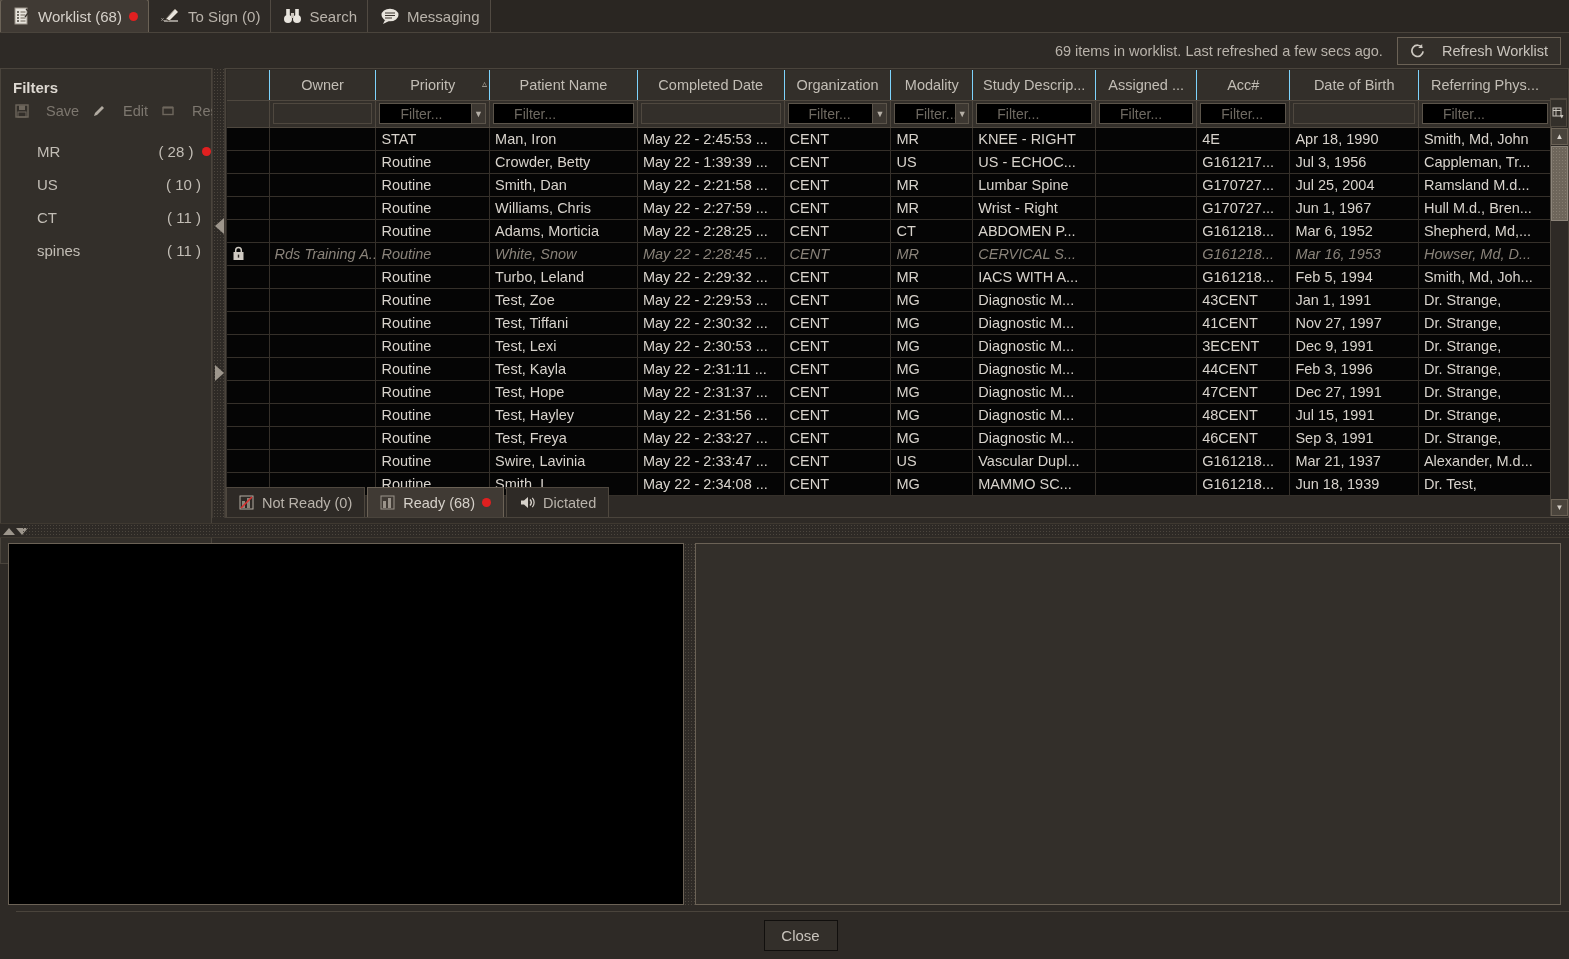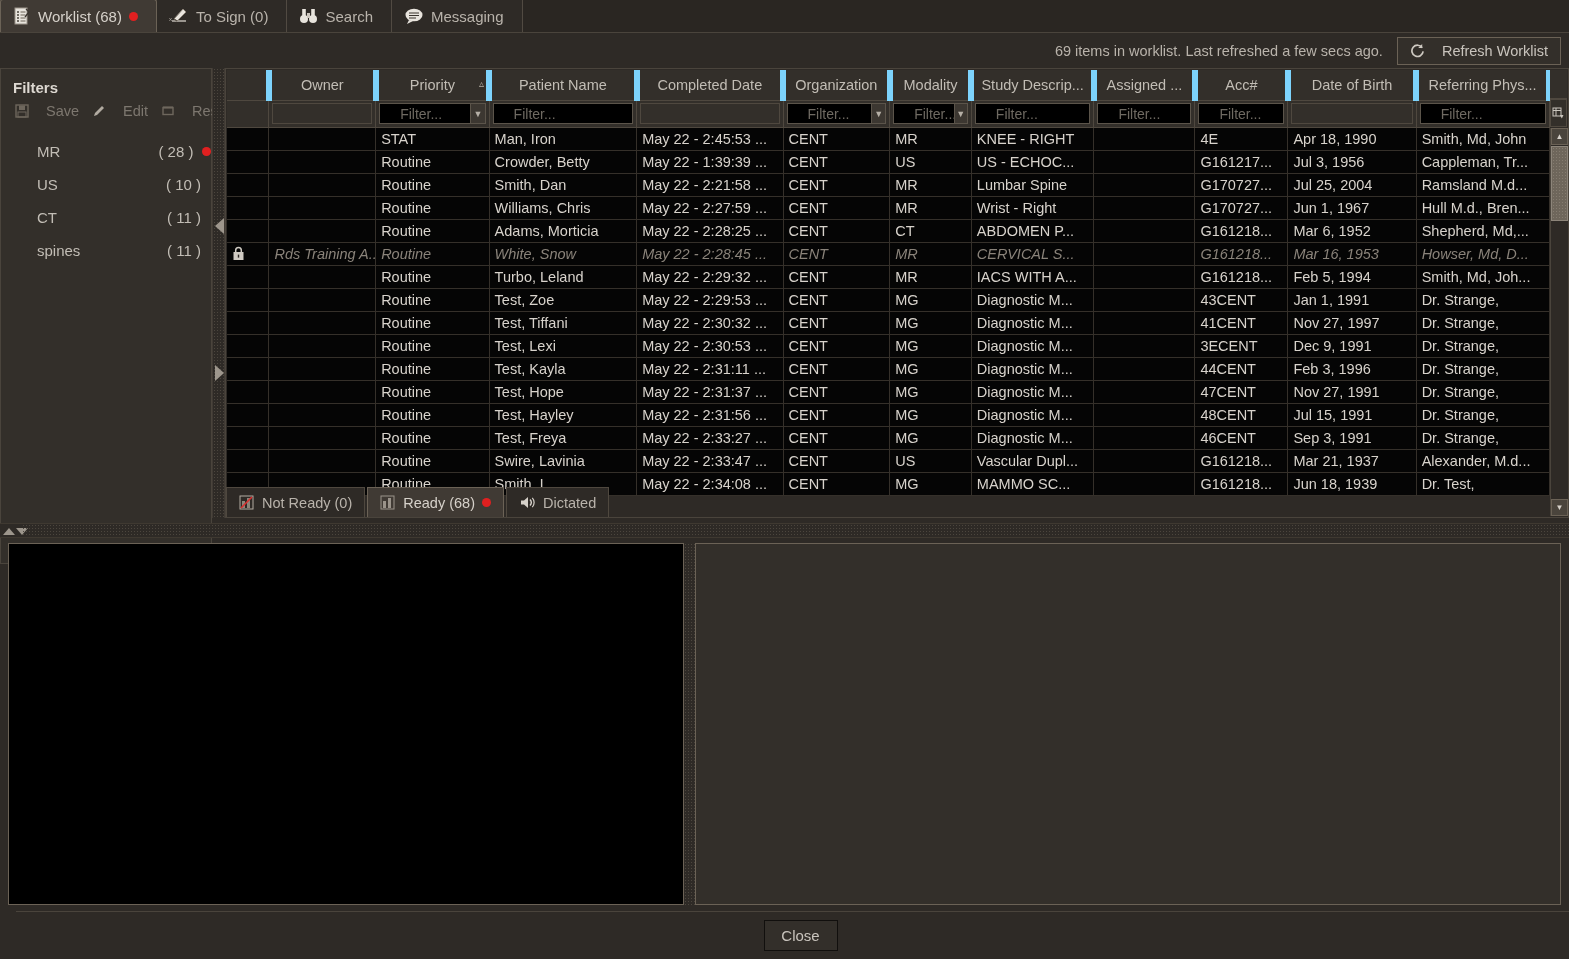--- a/index.html
+++ b/index.html
@@ -14,21 +14,21 @@
 
   
   #tabbar {
     position: absolute; left: 0; top: 0; width: 1569px; height: 33px;
     background: #2a2622;
     border-bottom: 1px solid #4a443c;
     display: flex; align-items: flex-end;
   }
   .topTab {
     height: 32px; display: flex; align-items: center; gap: 7px;
-    padding: 0 18px 0 12px;
+    padding: 0 10px 0 12px;
     font-size: 15px; color: #b9b3ab;
     border-right: 1px solid #514a42;
     background: #2e2a26;
     cursor: default;
   }
   .topTab.active {
     background: #403a34;
     border: 1px solid #6b6256; border-bottom: none;
     color: #d6d1ca;
     height: 33px;
@@ -96,21 +96,21 @@
 
   
   #tablePanel {
     position: absolute; left: 225px; top: 68px; width: 1344px; height: 450px;
     background: #2e2a26; border: 1px solid #4a443c;
   }
   #grid { position: absolute; left: 1px; top: 1px; width: 1325px; }
   table.wl { border-collapse: collapse; table-layout: fixed; width: 1325px; }
   table.wl th {
     height: 30px; background: #332f2a;
-    border-right: 6px solid #7dd3fc; border-bottom: 1px solid #4f483f;
+    border-right: 1px solid #7dd3fc; border-bottom: 1px solid #4f483f;
     color: #c2bdb5; font-weight: normal; font-size: 14.5px;
     text-align: center; padding: 0 4px; white-space: nowrap; overflow: hidden;
   }
   th .thwrap { display: flex; align-items: center; justify-content: center; position: relative; }
   th .sortmark { position: absolute; right: -2px; top: 1px; font-size: 10px; color: #b5afa6; }
   
   tr.filters td {
     height: 27px; background: #332f2a;
     border-right: 1px solid #4f483f; border-bottom: 1px solid #4f483f;
     padding: 2px 3px;
@@ -662,21 +662,21 @@
             <td class="cell ctr"></td>
             <td class="cell"></td>
             <td class="cell prio">Routine</td>
             <td class="cell">Test, Hope</td>
             <td class="cell">May 22 - 2:31:37 ...</td>
             <td class="cell">CENT</td>
             <td class="cell">MG</td>
             <td class="cell">Diagnostic M...</td>
             <td class="cell"></td>
             <td class="cell">47CENT</td>
-            <td class="cell">Nov 27, 1991</td>
+            <td class="cell">Dec 27, 1991</td>
             <td class="cell">Dr. Strange,</td>
           </tr>
           <tr>
             <td class="cell ctr"></td>
             <td class="cell"></td>
             <td class="cell prio">Routine</td>
             <td class="cell">Test, Hayley</td>
             <td class="cell">May 22 - 2:31:56 ...</td>
             <td class="cell">CENT</td>
             <td class="cell">MG</td>

